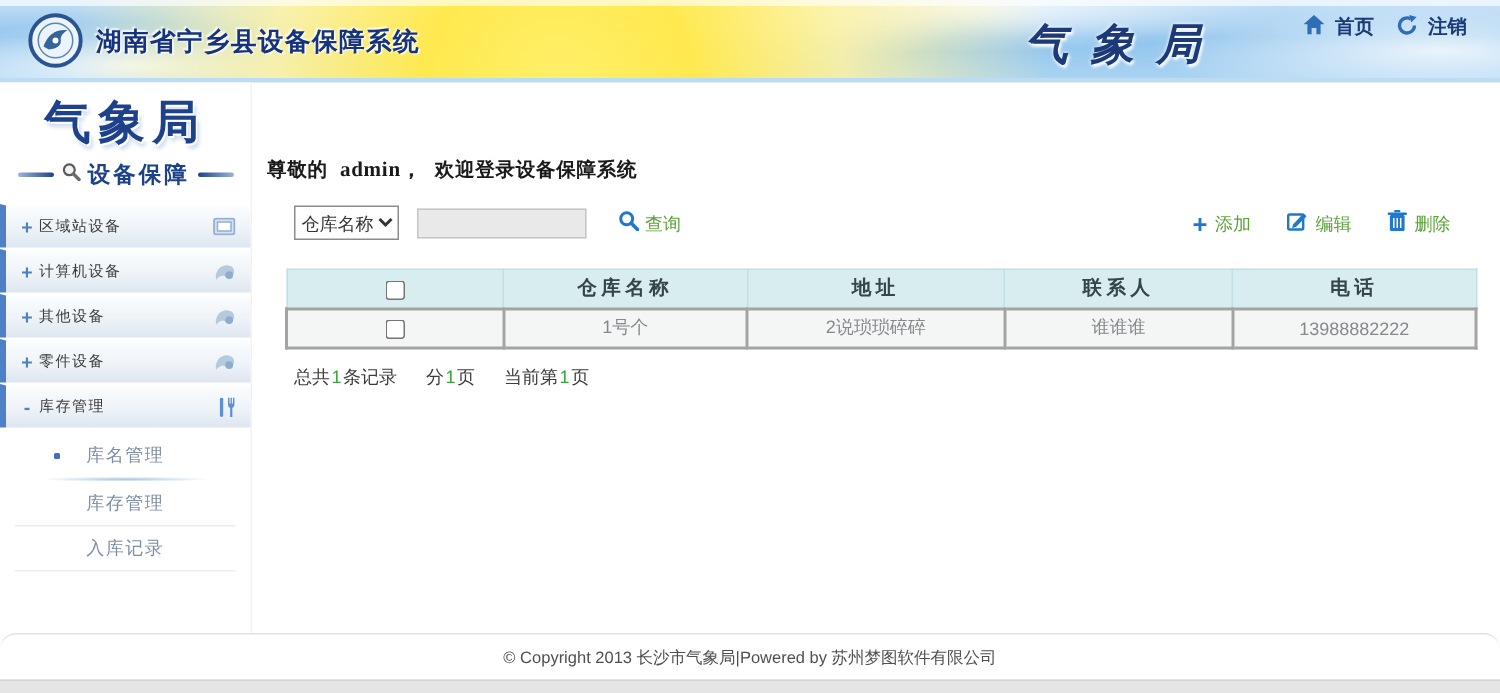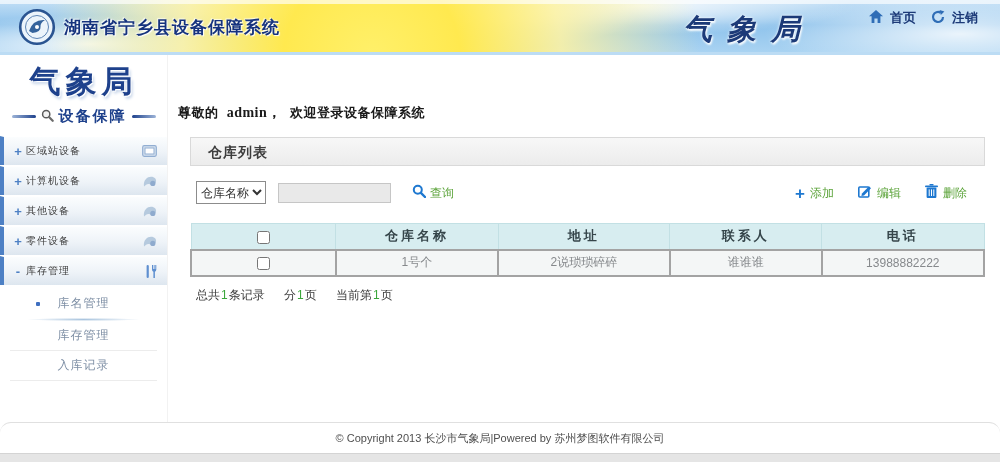--- a/index.html
+++ b/index.html
@@ -213,21 +213,20 @@
   </div>
 
   <div class="content">
     <div class="greeting">
       <span>尊敬的</span>
       <span class="user">admin，</span>
       <span>欢迎登录设备保障系统</span>
     </div>
 
     <div class="panel">
-      <div class="panel-header">仓库列表</div>
 
       <div class="toolbar">
         <select class="field-select">
           <option>仓库名称</option>
         </select>
         <input class="search-input" type="text" value="" style="">
         <span class="search-btn">
           <span>
             <svg width="14" height="14" viewBox="0 0 14 14">
                 <circle cx="5.8" cy="5.8" r="4" fill="none" stroke="#1e78d0" stroke-width="2"></circle>

